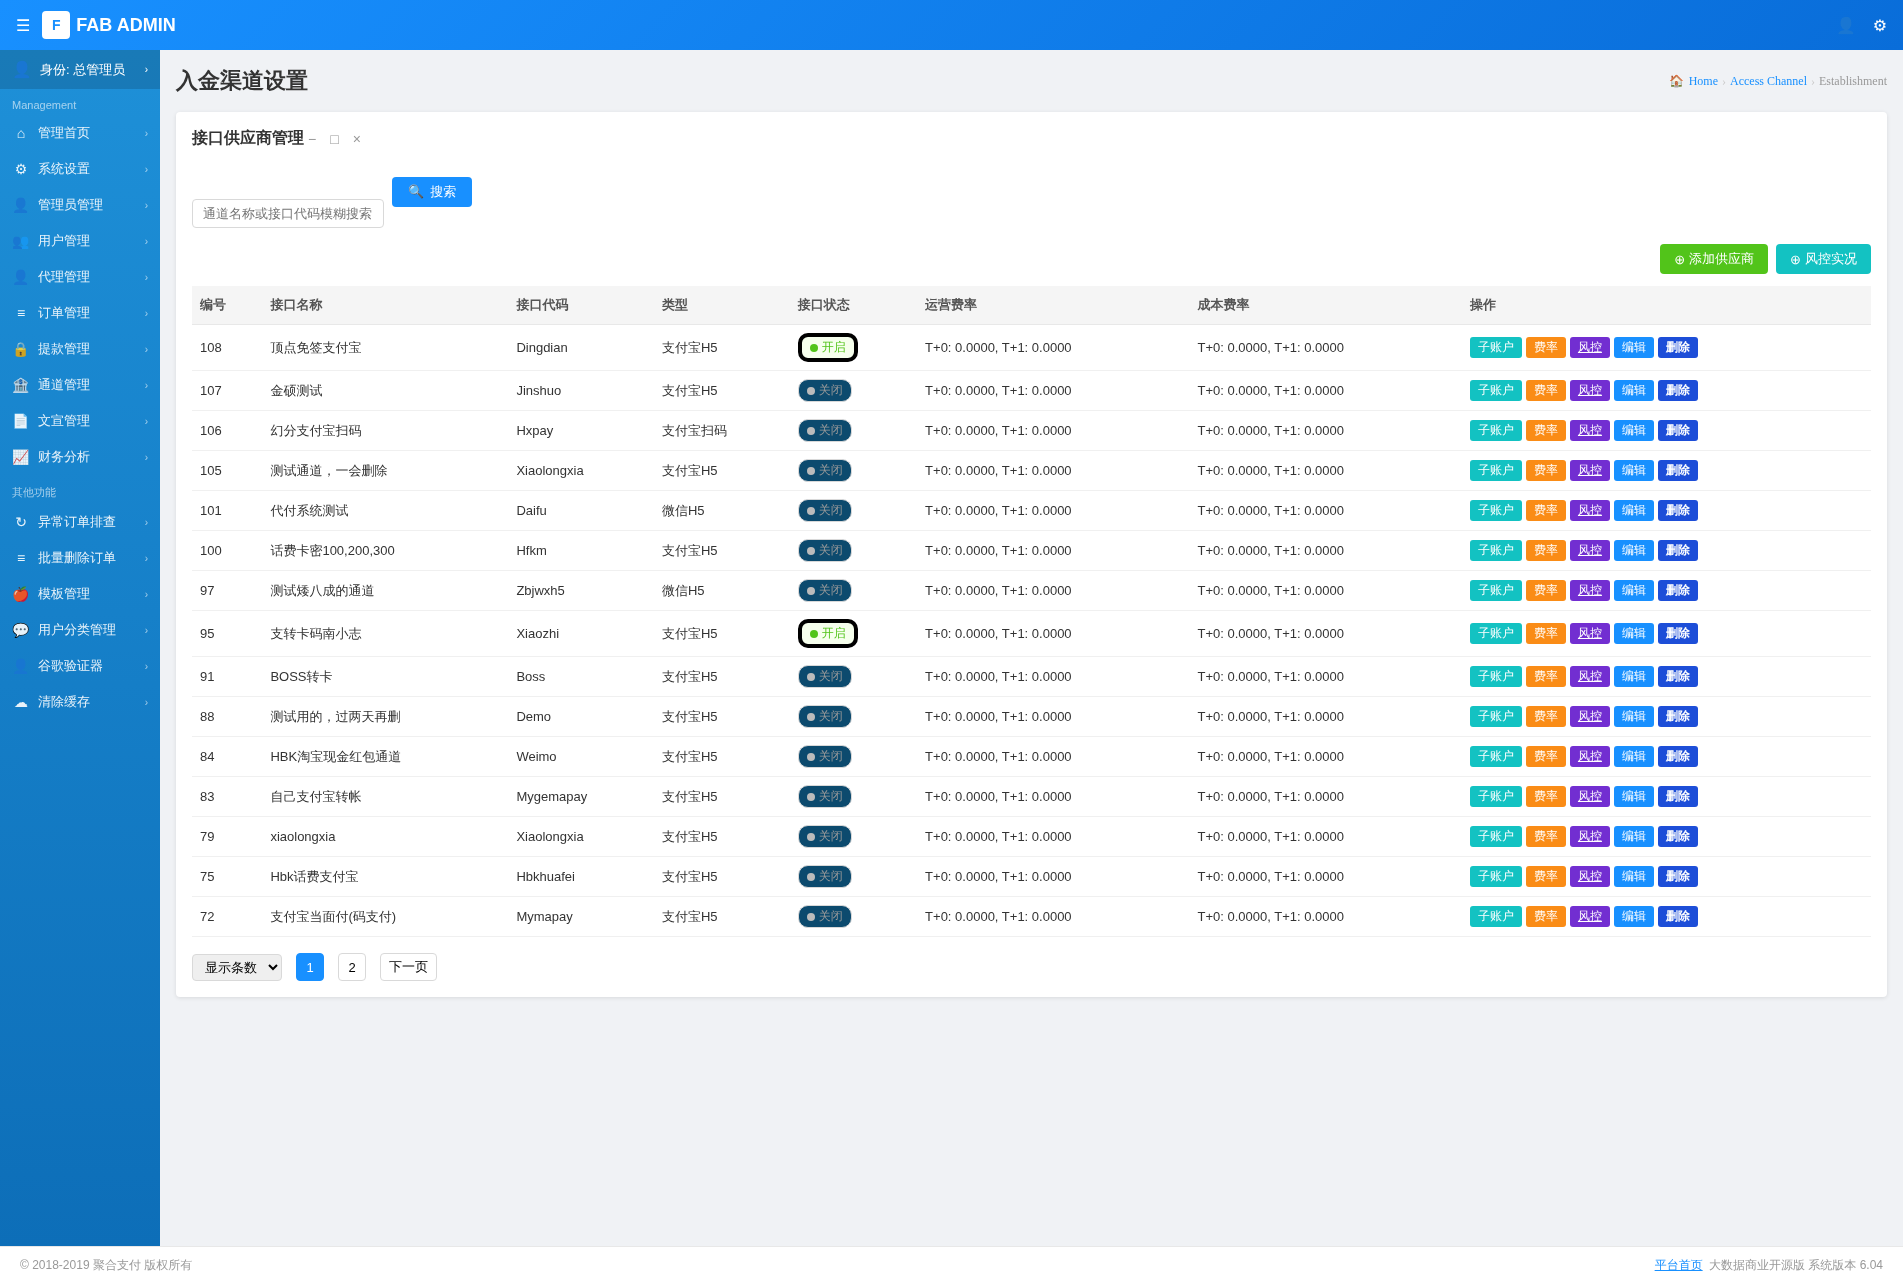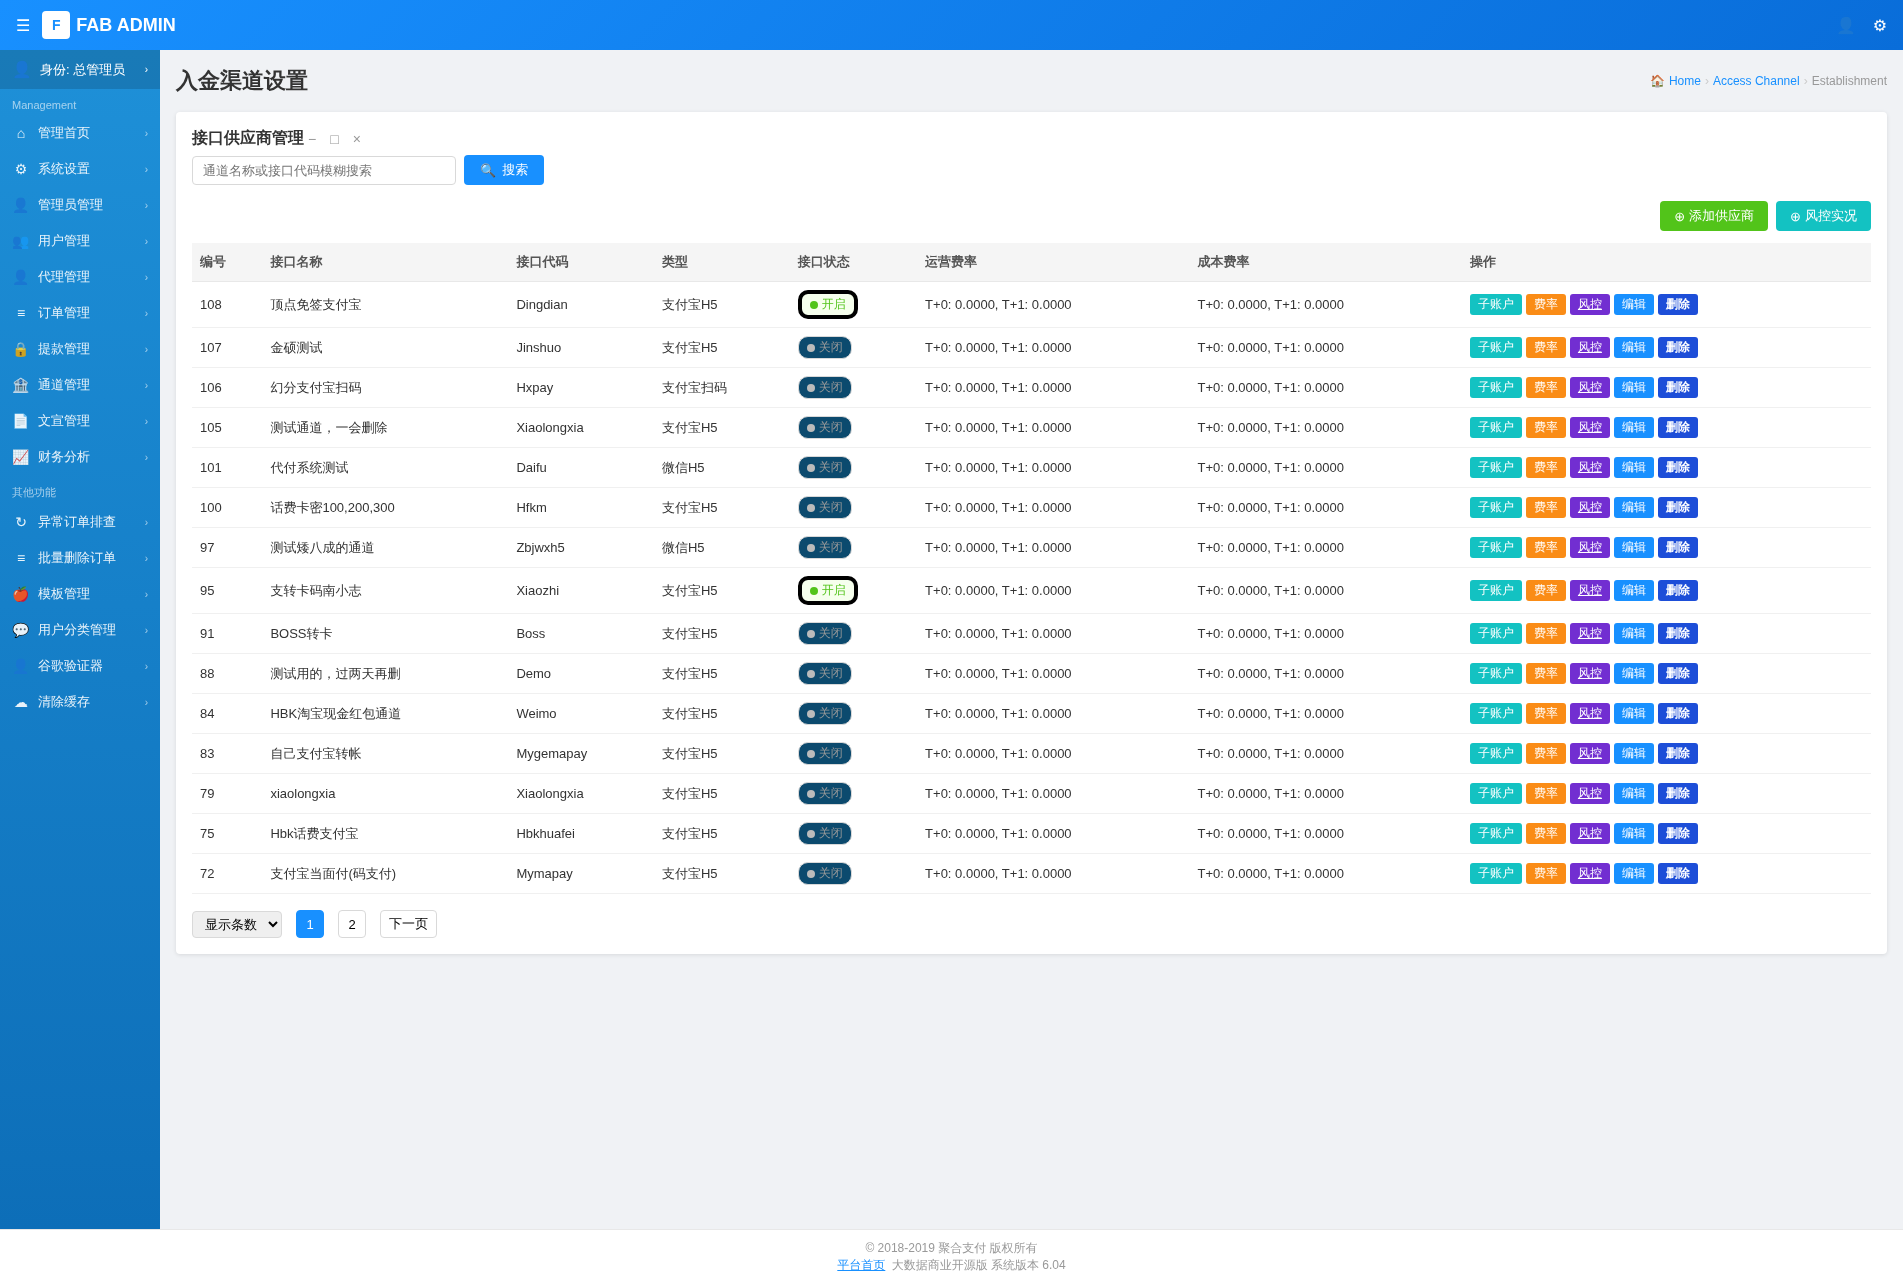--- a/index.html
+++ b/index.html
@@ -55,21 +55,21 @@
       font-size: 13px;
       transition: background 0.2s;
     }
     .sidebar-item .icon { font-size: 14px; width: 18px; text-align: center; }
     .sidebar-item .arrow { margin-left: auto; font-size: 10px; color: rgba(255,255,255,0.6); }
 
     
     .main-content { flex: 1; padding: 16px; overflow: auto; }
 
     
-    .page-header { display: flex; justify-content: space-between; margin-bottom: 16px; }
+    .page-header { display: flex; justify-content: space-between; margin-bottom: 16px; font-family: Liberation Serif, serif; }
     .page-title { font-size: 22px; font-weight: bold; color: #333; }
     .breadcrumb { color: #999; font-size: 12px; display: flex; align-items: center; gap: 4px; }
     .breadcrumb a { color: #1890ff; text-decoration: none; }
     .breadcrumb-sep { color: #ccc; }
 
     
     .card {
       background: #fff;
       border-radius: 4px;
       box-shadow: 0 1px 4px rgba(0,0,0,0.1);
@@ -86,22 +86,23 @@
     .card-title-controls { display: flex; gap: 6px; }
     .card-ctrl-btn { background: none; border: none; cursor: pointer; color: #999; font-size: 14px; padding: 2px 4px; }
 
     
     .search-bar { display: flex; align-items: center; gap: 8px; margin-bottom: 16px; }
     .search-input {
       border: 1px solid #d9d9d9;
       border-radius: 4px;
       padding: 6px 10px;
       font-size: 13px;
-      width: 264px;
+      width: 192px;
       color: #999;
+      margin-top: 44px;
     }
     .search-btn {
       background: #1890ff;
       color: #fff;
       border: none;
       border-radius: 4px;
       padding: 6px 16px;
       font-size: 13px;
       cursor: pointer;
       display: flex;
@@ -184,21 +185,20 @@
     footer {
       background: #fff;
       border-top: 1px solid #e8e8e8;
       padding: 10px 20px;
       display: flex;
       justify-content: space-between;
       align-items: center;
       font-size: 12px;
       color: #999;
       flex-shrink: 0;
-      flex-direction: column;
     }
   </style>
 </head>
 <body>
 
 <div class="navbar">
   <div class="navbar-left">
     <span class="navbar-icon">☰</span>
     <div class="navbar-logo">
       <div class="logo-icon">

